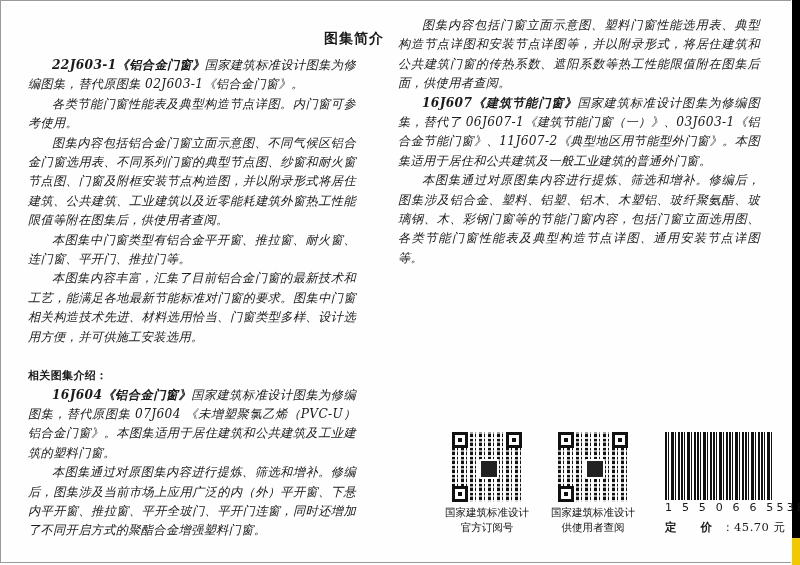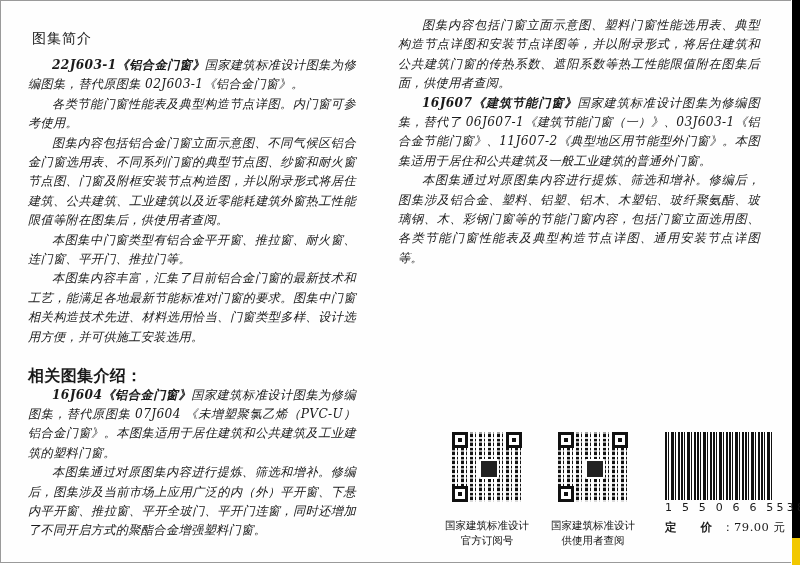--- a/index.html
+++ b/index.html
@@ -13,30 +13,30 @@
       position: absolute; left: 0; top: 0; width: 790px; height: 561px;
       border: 1px solid #9a9a9a; border-right: none; background: #fefefe;
     }
     .spine { position: absolute; right: 0; top: 0; width: 8px; height: 565px; background: #000; }
     .spine-yellow { position: absolute; right: 0; top: 538px; width: 8px; height: 27px; background: #f2c800; }
 
     .col { position: absolute; font-size: 12.2px; line-height: 19.4px; letter-spacing: 0.35px; }
     .col-left { left: 28px; top: 56px; width: 328px; }
     .col-right { left: 398px; top: 16px; width: 362px; }
     .title {
-      position: absolute; left: 0; top: 30px; width: 384px; text-align: left;
+      position: absolute; left: 0; top: 30px; width: 384px; text-align: right;
       font-family: "DejaVu Sans", "Liberation Sans", sans-serif;
-      font-weight: normal; font-size: 14px; letter-spacing: 1px; padding-left: 32px;
+      font-weight: bold; font-size: 14px; letter-spacing: 1px;
     }
     p { margin: 0; text-align: justify; font-style: italic; }
     p.ind { text-indent: 24px; }
     b.ref { font-weight: bold; }
     .subhead {
       margin-top: 19px; font-weight: bold;
-      font-family: "DejaVu Sans", "Liberation Sans", sans-serif; font-size: 16px;
+      font-family: "DejaVu Sans", "Liberation Sans", sans-serif; font-size: 11px;
     }
 
     .qr-block { position: absolute; top: 432px; width: 100px; text-align: center; }
     .qr-1 { left: 437px; }
     .qr-2 { left: 543px; }
     .qr {
       width: 70px; height: 70px; margin: 0 auto; position: relative;
       background:
         repeating-linear-gradient(90deg, #111 0 3px, #fff 3px 5px, #111 5px 6px, #fff 6px 9px),
         #fff;
@@ -44,21 +44,21 @@
     }
     .qr::before {
       content: ""; position: absolute; inset: 0;
       background: repeating-linear-gradient(0deg, rgba(255,255,255,0.85) 0 2px, transparent 2px 5px, rgba(255,255,255,0.6) 5px 7px, transparent 7px 9px);
     }
     .finder { position: absolute; width: 16px; height: 16px; border: 3px solid #111; background: #fff; box-sizing: border-box; z-index: 2; }
     .finder::after { content: ""; position: absolute; left: 3px; top: 3px; width: 4px; height: 4px; background: #111; }
     .f-tl { left: 0; top: 0; } .f-tr { right: 0; top: 0; } .f-bl { left: 0; bottom: 0; }
     .qr-logo { position: absolute; left: 27px; top: 27px; width: 16px; height: 16px; background: #222; border: 2px solid #fff; z-index: 2; border-radius: 2px; }
     .qr-label {
-      margin-top: 16px; font-family: "DejaVu Sans", "Liberation Sans", sans-serif;
+      margin-top: 3px; font-family: "DejaVu Sans", "Liberation Sans", sans-serif;
       font-size: 10.5px; line-height: 15px; color: #111;
     }
 
     .barcode-block { position: absolute; left: 665px; top: 432px; width: 115px; }
     .barcode {
       width: 107px; height: 68px;
       background: repeating-linear-gradient(90deg,
         #111 0 2px, #fff 2px 3px, #111 3px 4px, #fff 4px 6px, #111 6px 9px, #fff 9px 10px,
         #111 10px 11px, #fff 11px 13px, #111 13px 15px, #fff 15px 16px);
     }
@@ -118,15 +118,15 @@
   <div class="qr-label">
     <div>国家建筑标准设计</div>
     <div>供使用者查阅</div>
   </div>
 </div>
 
 <div class="barcode-block">
   <div class="barcode"></div>
   <div class="barcode-num">1 5 5 0 6 6 55380</div>
   <div class="price">
-    <span class="lab">定 价</span><span>：</span><span>79.00</span> <span>元</span>
+    <span class="lab">定 价</span><span>：</span><span>45.70</span> <span>元</span>
   </div>
 </div>
 
 </body></html>

